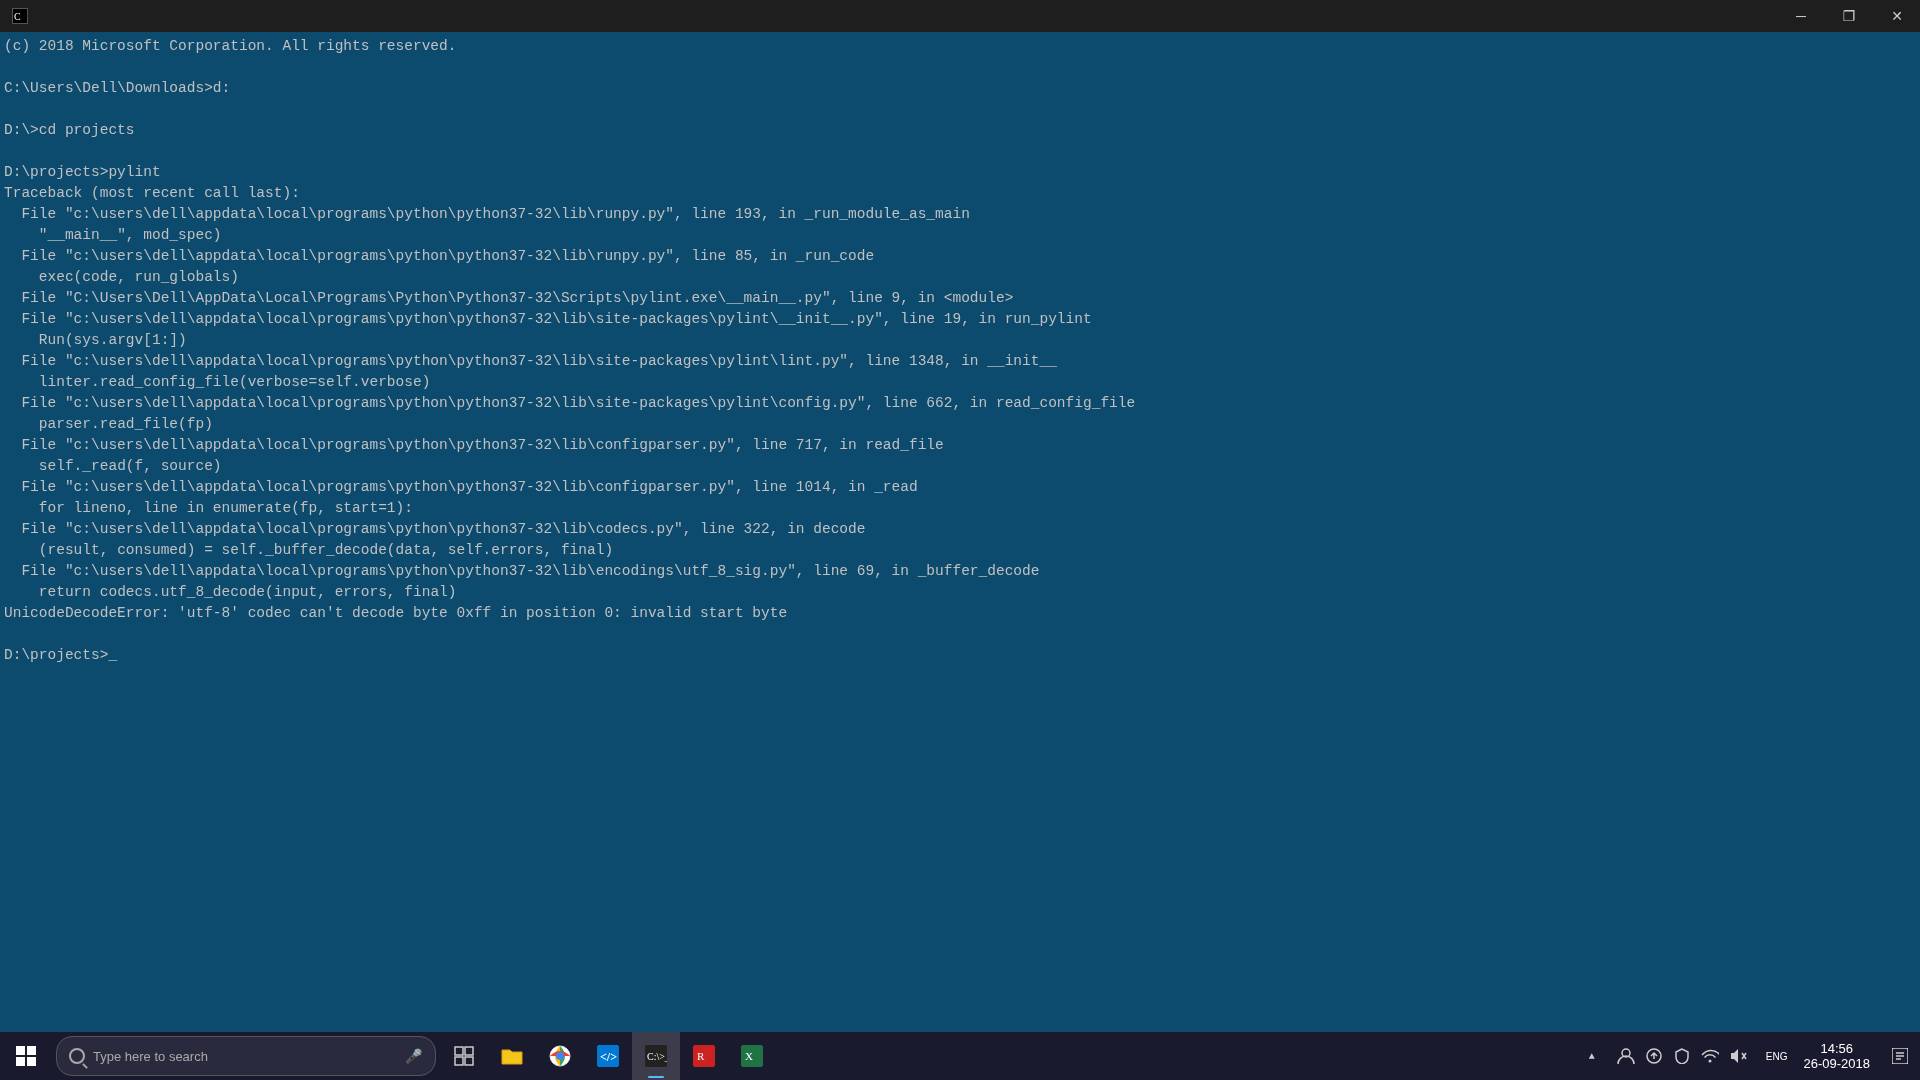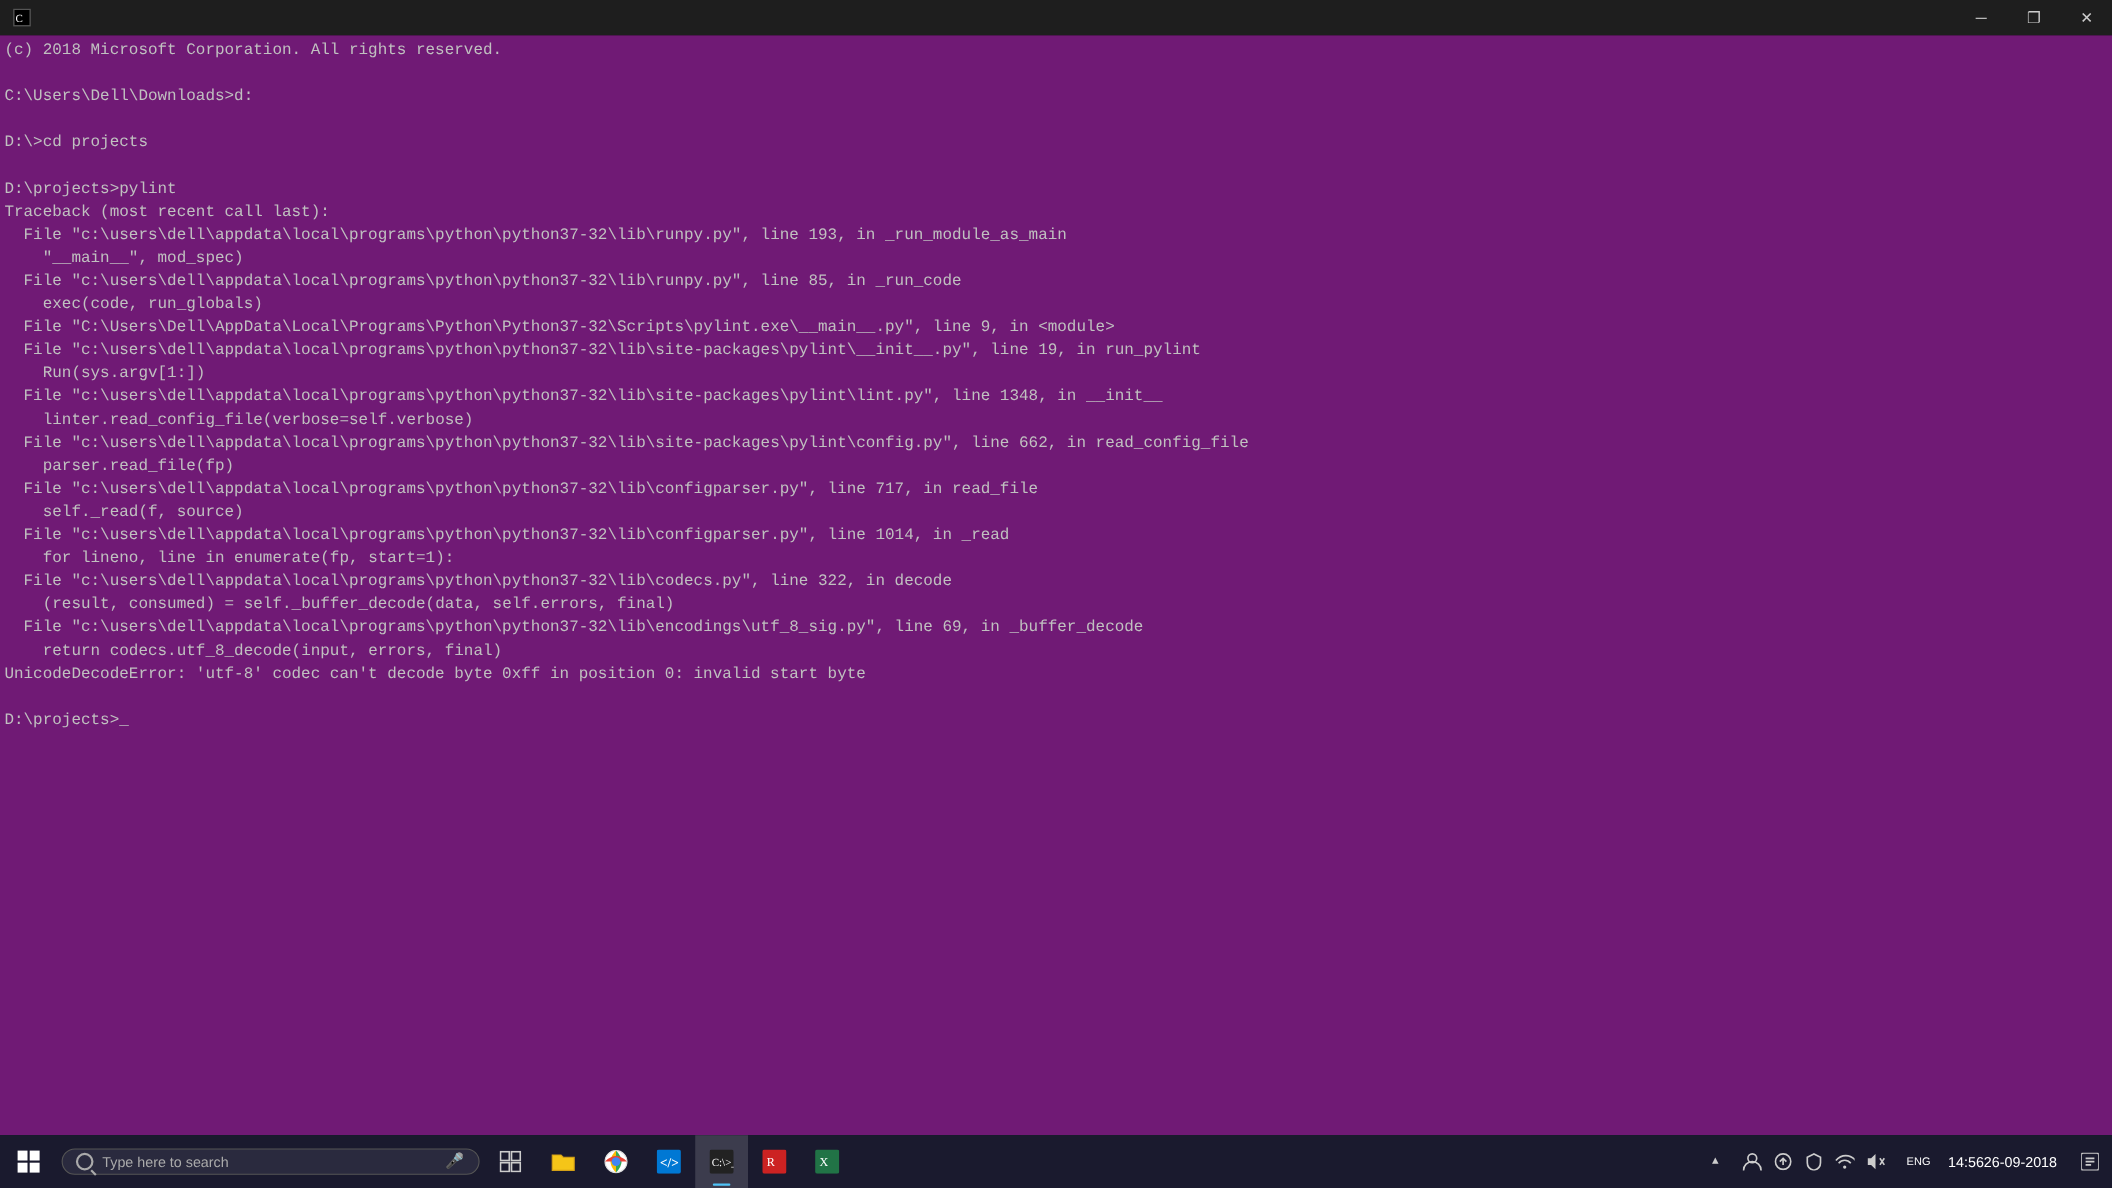--- a/index.html
+++ b/index.html
@@ -42,21 +42,21 @@
       cursor: pointer;
       color: #ccc;
       font-size: 14px;
       font-family: 'Segoe UI', sans-serif;
     }
 
     
     .terminal {
       width: 100%;
       height: calc(100% - 32px - 48px);
-      background: #701a75;
+      background: #0c4a6e;
       padding: 4px 4px;
       overflow: hidden;
       color: #c0c0c0;
       font-size: 14.5px;
       line-height: 1.45;
       font-family: 'Consolas', 'Courier New', monospace;
     }
     .terminal pre {
       white-space: pre-wrap;
       word-break: break-all;
@@ -84,21 +84,21 @@
       cursor: pointer;
     }
     .win-logo {
       width: 20px; height: 20px;
       display: grid; grid-template-columns: 1fr 1fr; grid-template-rows: 1fr 1fr;
       gap: 2px;
     }
     .win-logo-quad { background: white; }
     
     .search-bar {
-      height: 24px;
+      height: 40px;
       width: 380px;
       background: #2a2a3e;
       border: 1px solid #555;
       border-radius: 16px;
       display: flex;
       align-items: center;
       padding: 0 12px;
       margin: 0 4px;
       cursor: text;
     }
@@ -162,21 +162,21 @@
     }
     .tray-icon {
       width: 28px; height: 48px;
       display: flex; align-items: center; justify-content: center;
       color: #ccc;
       font-size: 14px;
       cursor: pointer;
     }
     .clock-area {
       display: flex;
-      flex-direction: row;
+      flex-direction: column;
       align-items: center;
       justify-content: center;
       padding: 0 10px;
       height: 48px;
       cursor: pointer;
       min-width: 80px;
     }
     .clock-time { color: #fff; font-size: 13px; font-family: 'Segoe UI', sans-serif; }
     .clock-date { color: #fff; font-size: 13px; font-family: 'Segoe UI', sans-serif; }
     .lang-btn {

